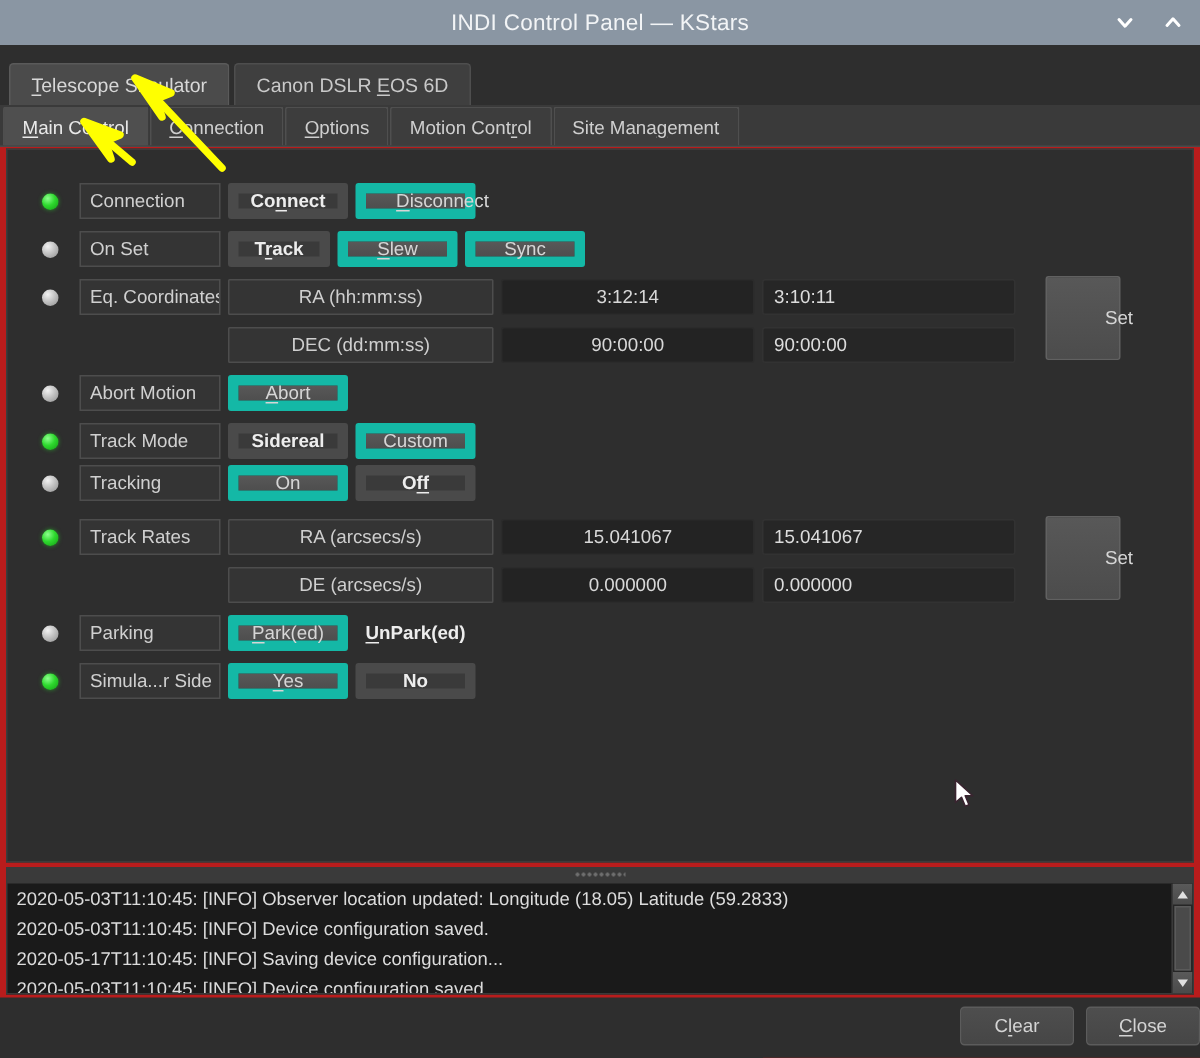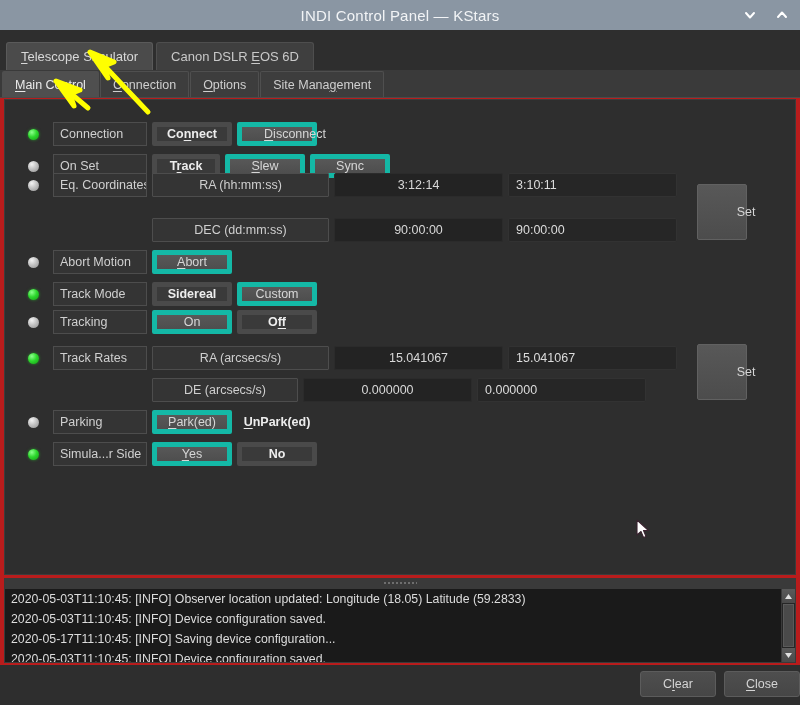--- a/index.html
+++ b/index.html
@@ -137,21 +137,21 @@
     flex: 0 0 auto;
     white-space: nowrap; overflow: hidden;
   }
 
   .btn {
     height: 24px;
     display: flex; align-items: center; justify-content: center;
     font-size: 12.5px;
     color: #d6d6d6;
     background: linear-gradient(180deg, #585858 0%, #4e4e4e 100%);
-    border: 5px solid #14b8a6;
+    border: 7px solid #14b8a6;
     border-radius: 2px;
     margin-left: 5px;
     flex: 0 0 auto;
     white-space: nowrap;
   }
   .btn.on {
     background: #3a3a3a;
     border-color: #4a4a4a;
     color: #ededed;
     font-weight: bold;
@@ -315,20 +315,23 @@
     <div class="pagetab active">
         <span><u>M</u>ain Control</span>
       </div>
     <div class="pagetab">
         <span><u>C</u>onnection</span>
       </div>
     <div class="pagetab">
         <span><u>O</u>ptions</span>
       </div>
     <div class="pagetab">
+        <span>Motion Cont<u>r</u>ol</span>
+      </div>
+    <div class="pagetab">
         <span>Site Mana<u>g</u>ement</span>
       </div>
   </div>
 
   <div class="mainarea">
 
     <div class="prow" style="top:20px;">
       <div class="led green"></div>
       <div class="plabel">Connection</div>
       <div class="btn on" style="width:80px;">
@@ -344,21 +347,21 @@
       <div class="plabel">On Set</div>
       <div class="btn on" style="width:68px;">
           <span>T<u>r</u>ack</span>
         </div>
       <div class="btn" style="width:80px;">
           <span><u>S</u>lew</span>
         </div>
       <div class="btn" style="width:80px;">Sync</div>
     </div>
 
-    <div class="prow" style="top:71px;justify-content:center;">
+    <div class="prow" style="top:84px;justify-content:center;">
       <div class="led grey"></div>
       <div class="plabel">Eq. Coordinates</div>
       <div class="subbtn" style="width:177px;margin-left:5px;">RA (hh:mm:ss)</div>
       <div class="valro" style="width:169px;margin-left:5px;">3:12:14</div>
       <div class="valed" style="width:169px;margin-left:5px;">3:10:11</div>
     </div>
 
     <div class="prow" style="top:116px;">
       <div class="led blank"></div>
       <div class="plabel" style="visibility:hidden;"></div>
@@ -396,21 +399,21 @@
       <div class="led green"></div>
       <div class="plabel">Track Rates</div>
       <div class="subbtn" style="width:177px;margin-left:5px;">RA (arcsecs/s)</div>
       <div class="valro" style="width:169px;margin-left:5px;">15.041067</div>
       <div class="valed" style="width:169px;margin-left:5px;">15.041067</div>
     </div>
 
     <div class="prow" style="top:276px;">
       <div class="led blank"></div>
       <div class="plabel" style="visibility:hidden;"></div>
-      <div class="subbtn" style="width:146px;margin-left:5px;">DE (arcsecs/s)</div>
+      <div class="subbtn" style="width:177px;margin-left:5px;">DE (arcsecs/s)</div>
       <div class="valro" style="width:169px;margin-left:5px;">0.000000</div>
       <div class="valed" style="width:169px;margin-left:5px;">0.000000</div>
     </div>
     <div class="setbtn" style="left:692px;top:244px;height:56px;">Set</div>
 
     <div class="prow" style="top:308px;">
       <div class="led grey"></div>
       <div class="plabel">Parking</div>
       <div class="btn" style="width:80px;">
           <span><u>P</u>ark(ed)</span>

